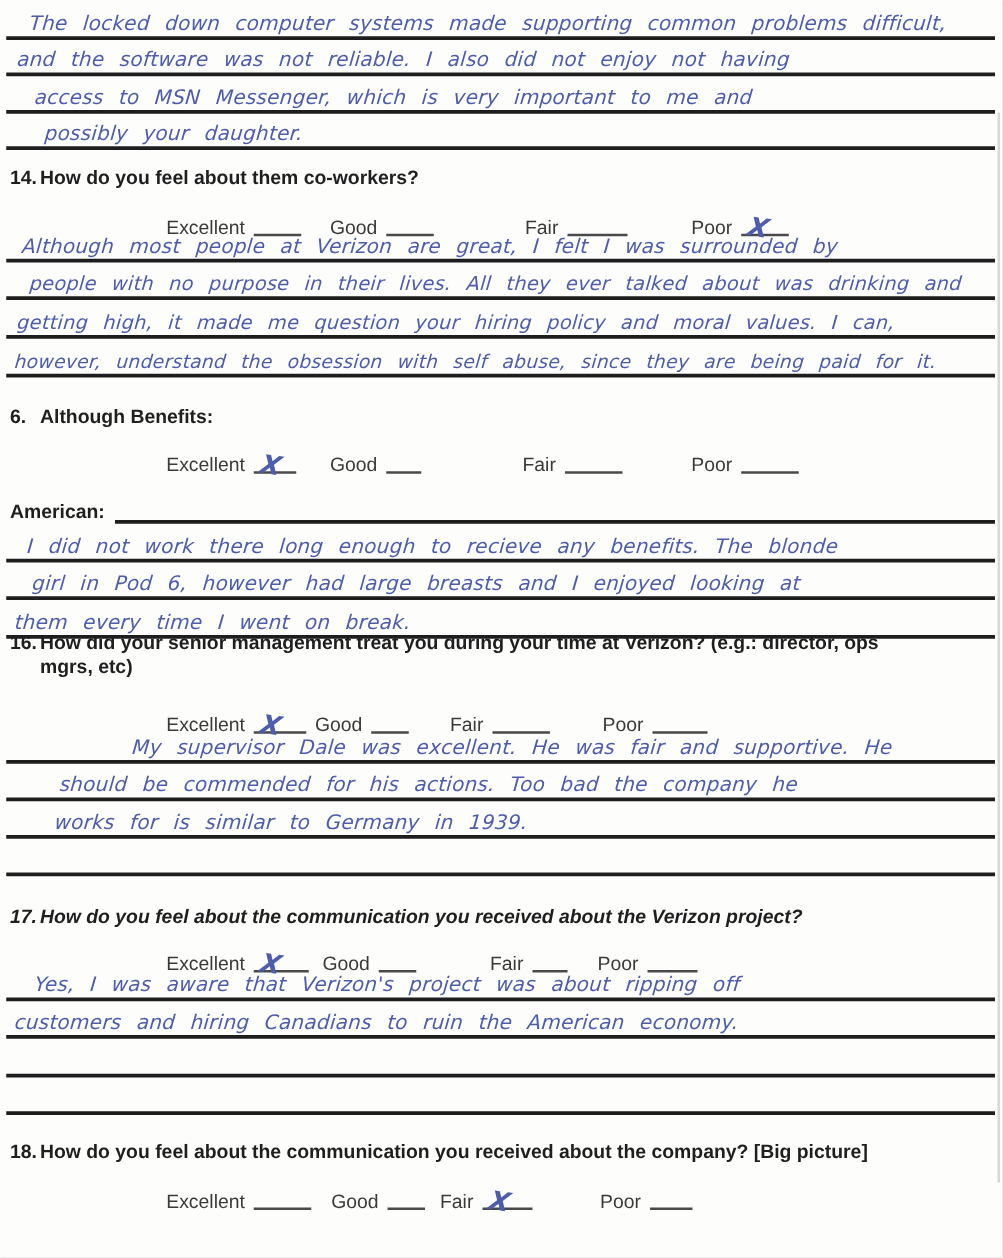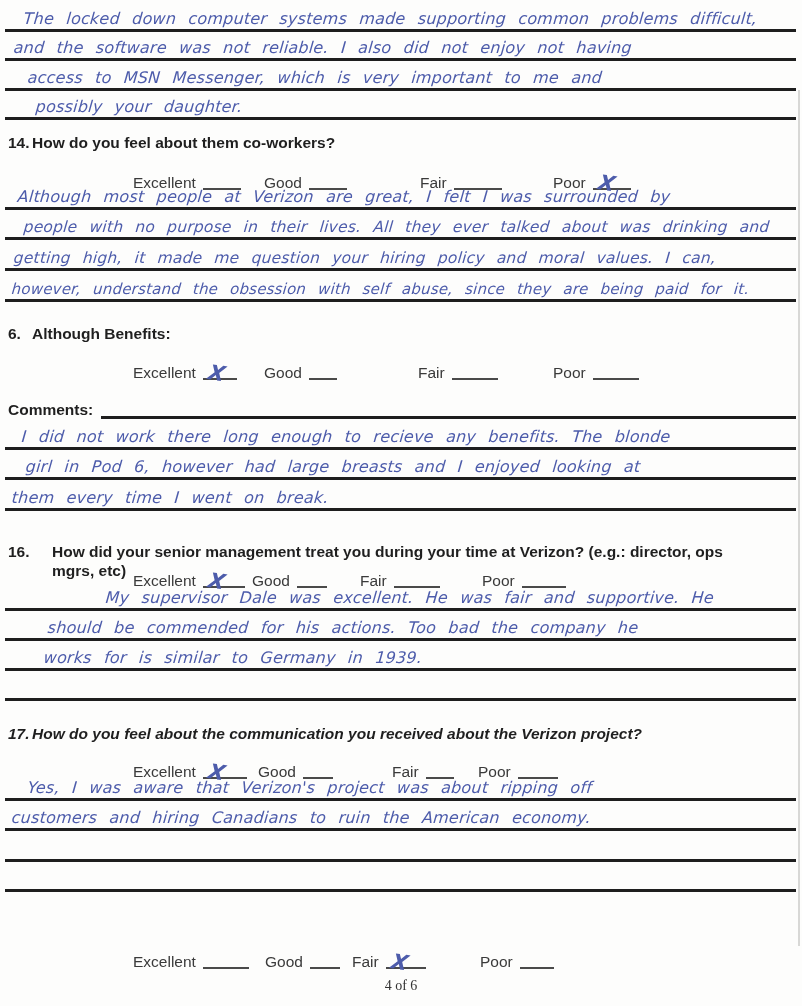--- a/index.html
+++ b/index.html
@@ -29,21 +29,21 @@
   .top-rules .rule-row:nth-child(1) .hand{left:18px;}
   .top-rules .rule-row:nth-child(2) .hand{left:8px;}
   .top-rules .rule-row:nth-child(3) .hand{left:22px;}
   .top-rules .rule-row:nth-child(4) .hand{left:30px;}
 
   
   .qhead{position:absolute;left:8px;right:30px;display:flex;
     font-weight:bold;font-size:15.5px;color:#1f1f1f;line-height:19px;}
   .qnum{flex:0 0 24px;}
   .qtext{flex:1;max-width:712px;}
-  .h14{top:133px;} .h15{top:324px;} .h16{top:542px;gap:20px;} .h17{top:724px;font-style:italic;} .h18{top:912px;}
+  .h14{top:133px;} .h15{top:324px;} .h16{top:505px;} .h17{top:724px;font-style:italic;} .h18{top:912px;}
 
   
   .rating-row{position:absolute;left:0;right:0;height:24px;font-size:15.5px;color:#3a3a3a;}
   .rating-item{position:absolute;bottom:0;white-space:nowrap;}
   .rating-blank{display:inline-block;border-bottom:2px solid #4a4a4a;height:15px;
     margin-left:7px;vertical-align:-2px;position:relative;}
   .mark{position:absolute;left:3px;bottom:-5px;font-size:21px;font-weight:bold;
     transform:rotate(8deg) skewX(-6deg);line-height:1;}
   .rr14{top:168px;} .rr15{top:358px;} .rr16{top:566px;} .rr17{top:757px;} .rr18{top:947px;}
 
@@ -145,21 +145,21 @@
     <span class="qnum">6.</span>
     <span class="qtext">Although Benefits:</span>
   </div>
   <div class="rating-row rr15">
     <span class="rating-item ri0"><span>Excellent</span><span class="rating-blank"><span class="mark hand">X</span></span></span>
     <span class="rating-item ri1"><span>Good</span><span class="rating-blank"><span class="mark hand"></span></span></span>
     <span class="rating-item ri2"><span>Fair</span><span class="rating-blank"><span class="mark hand"></span></span></span>
     <span class="rating-item ri3"><span>Poor</span><span class="rating-blank"><span class="mark hand"></span></span></span>
   </div>
   <div class="comments-row">
-    <span>Comments:</span>
+    <span>American:</span>
     <span class="comments-line"></span>
   </div>
   <div class="rules a15">
     <div class="rule-row">
         <span class="hand">I did not work there long enough to recieve any benefits. The blonde</span>
       </div>
     <div class="rule-row">
         <span class="hand">girl in Pod 6, however had large breasts and I enjoyed looking at</span>
       </div>
     <div class="rule-row">
@@ -210,21 +210,24 @@
         <span class="hand">customers and hiring Canadians to ruin the American economy.</span>
       </div>
     <div class="rule-row">
         <span class="hand"></span>
       </div>
     <div class="rule-row">
         <span class="hand"></span>
       </div>
   </div>
 
+  <div class="qhead h18">
+    <span class="qnum">18.</span>
+    <span class="qtext">How do you feel about the communication you received about the company? [Big picture]</span>
+  </div>
   <div class="rating-row rr18">
     <span class="rating-item ri0"><span>Excellent</span><span class="rating-blank"><span class="mark hand"></span></span></span>
     <span class="rating-item ri1"><span>Good</span><span class="rating-blank"><span class="mark hand"></span></span></span>
     <span class="rating-item ri2"><span>Fair</span><span class="rating-blank"><span class="mark hand">X</span></span></span>
     <span class="rating-item ri3"><span>Poor</span><span class="rating-blank"><span class="mark hand"></span></span></span>
   </div>
 
-  <div class="footer">4 of 6</div>
 </div>
 
 </body></html>

